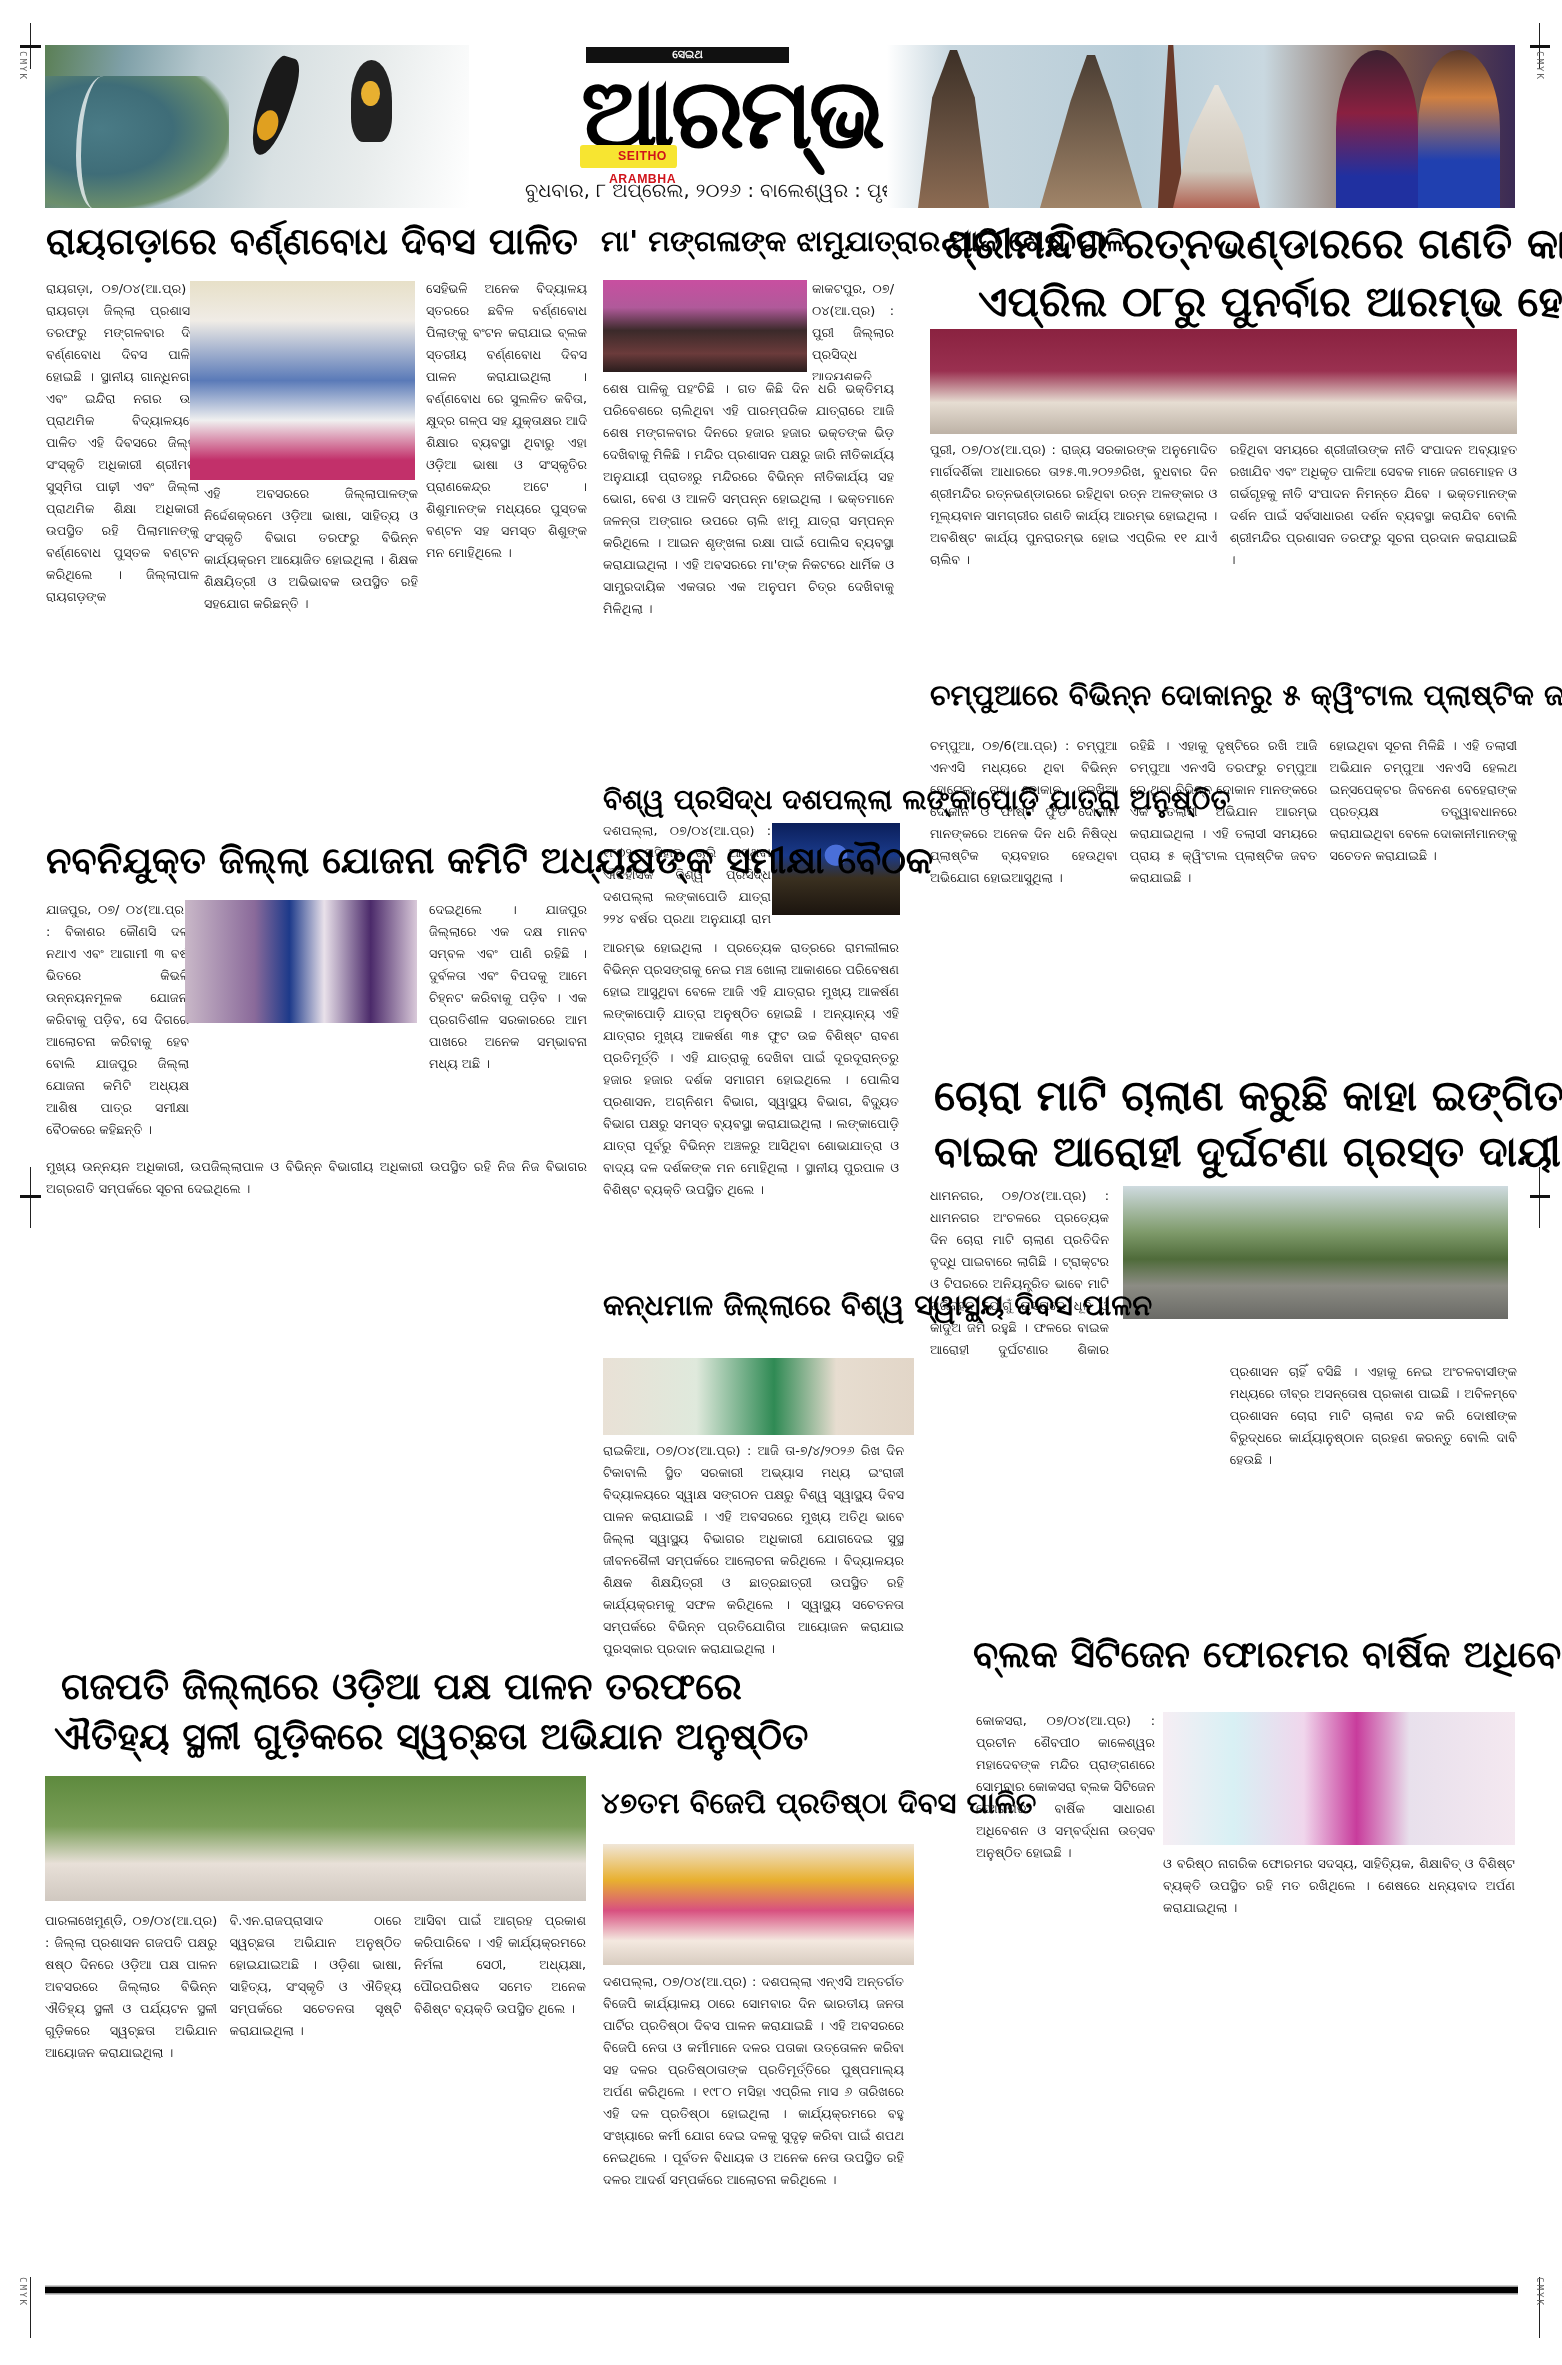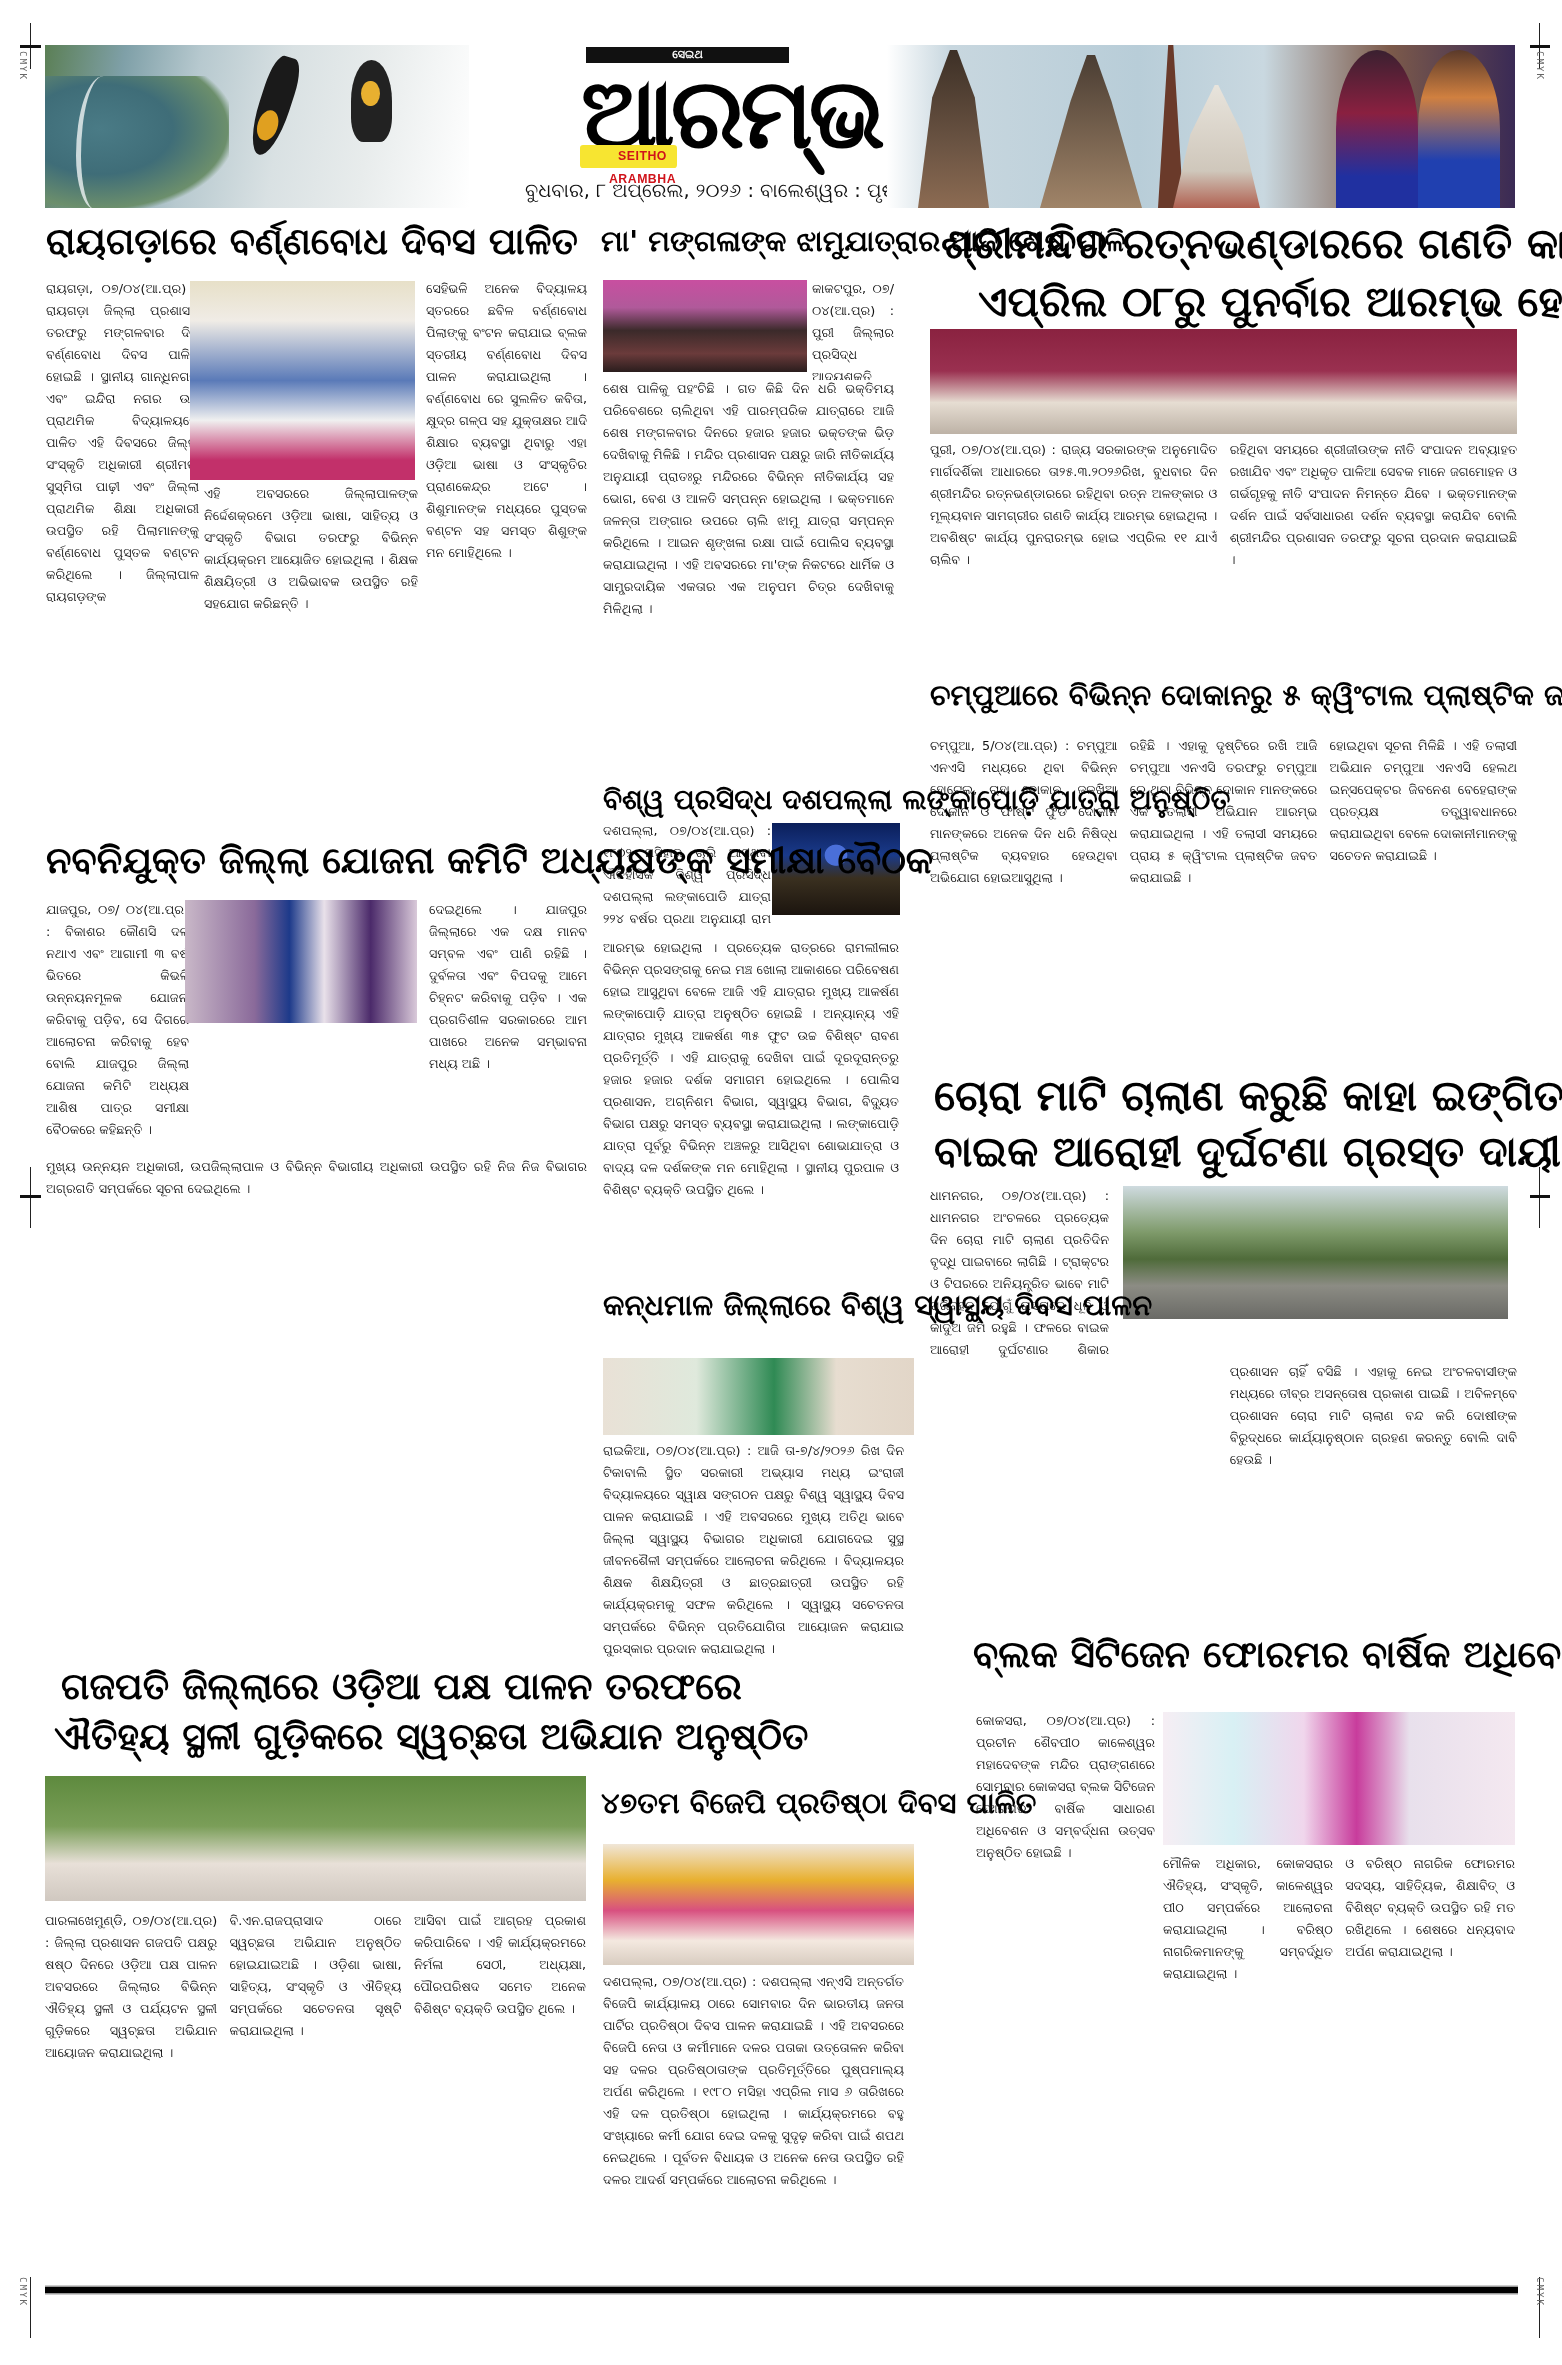--- a/index.html
+++ b/index.html
@@ -155,21 +155,21 @@
     <div class="col">
       <span>ରହିଥିବା ସମୟରେ ଶ୍ରୀଜୀଉଙ୍କ ନୀତି ସଂପାଦନ ଅବ୍ୟାହତ ରଖାଯିବ ଏବଂ ଅଧିକୃତ ପାଳିଆ ସେବକ ମାନେ ଜଗମୋହନ ଓ ଗର୍ଭଗୃହକୁ ନୀତି ସଂପାଦନ ନିମନ୍ତେ ଯିବେ । ଭକ୍ତମାନଙ୍କ ଦର୍ଶନ ପାଇଁ ସର୍ବସାଧାରଣ ଦର୍ଶନ ବ୍ୟବସ୍ଥା କରାଯିବ ବୋଲି ଶ୍ରୀମନ୍ଦିର ପ୍ରଶାସନ ତରଫରୁ ସୂଚନା ପ୍ରଦାନ କରାଯାଇଛି ।</span>
     </div>
   </div>
 </article>
 
 <article>
   <h2 class="hl md" style="left:930px; top:679px;">ଚମ୍ପୁଆରେ ବିଭିନ୍ନ ଦୋକାନରୁ ୫ କ୍ୱିଂଟାଲ ପ୍ଲାଷ୍ଟିକ ଜବତ</h2>
   <div class="cols" style="left:930px; top:735px; width:587px; height:327px;">
     <div class="col">
-      <span class="dl">ଚମ୍ପୁଆ, 5/୦୪(ଆ.ପ୍ର) :</span>
+      <span class="dl">ଚମ୍ପୁଆ, ୦୭/6(ଆ.ପ୍ର) :</span>
       <span>ଚମ୍ପୁଆ ଏନଏସି ମଧ୍ୟରେ ଥିବା ବିଭିନ୍ନ ହୋଟେଲ, ଚାହା ଦୋକାନ, ଜଳଖିଆ ଦୋକାନ ଓ ଫାଷ୍ଟ ଫୁଡ ଦୋକାନ ମାନଙ୍କରେ ଅନେକ ଦିନ ଧରି ନିଷିଦ୍ଧ ପ୍ଲାଷ୍ଟିକ ବ୍ୟବହାର ହେଉଥିବା ଅଭିଯୋଗ ହୋଇଆସୁଥିଲା ।</span>
     </div>
     <div class="col">
       <span>ରହିଛି । ଏହାକୁ ଦୃଷ୍ଟିରେ ରଖି ଆଜି ଚମ୍ପୁଆ ଏନଏସି ତରଫରୁ ଚମ୍ପୁଆ ରେ ଥିବା ବିଭିନ୍ନ ଦୋକାନ ମାନଙ୍କରେ ଏକ ତଲାସୀ ଅଭିଯାନ ଆରମ୍ଭ କରାଯାଇଥିଲା । ଏହି ତଲାସୀ ସମୟରେ ପ୍ରାୟ ୫ କ୍ୱିଂଟାଲ ପ୍ଲାଷ୍ଟିକ ଜବତ କରାଯାଇଛି ।</span>
     </div>
     <div class="col">
       <span>ହୋଇଥିବା ସୂଚନା ମିଳିଛି । ଏହି ତଲାସୀ ଅଭିଯାନ ଚମ୍ପୁଆ ଏନଏସି ହେଲଥ ଇନ୍ସପେକ୍ଟର ଜିବନେଶ ବେହେରାଙ୍କ ପ୍ରତ୍ୟକ୍ଷ ତତ୍ତ୍ୱାବଧାନରେ କରାଯାଇଥିବା ବେଳେ ଦୋକାନୀମାନଙ୍କୁ ସଚେତନ କରାଯାଇଛି ।</span>
     </div>
   </div>
 </article>
@@ -248,19 +248,18 @@
 </article>
 
 <article>
   <h2 class="hl lg" style="left:973px; top:1634px;">ବ୍ଲକ ସିଟିଜେନ ଫୋରମର ବାର୍ଷିକ ଅଧିବେଶନ</h2>
   <div class="body" style="left:976px; top:1710px; width:179px; height:168px;">
     <span class="dl">କୋକସରା, ୦୭/୦୪(ଆ.ପ୍ର) :</span>
     <span>ପ୍ରଚୀନ ଶୈବପୀଠ କାଳେଶ୍ୱର ମହାଦେବଙ୍କ ମନ୍ଦିର ପ୍ରାଙ୍ଗଣରେ ସୋମବାର କୋକସରା ବ୍ଲକ ସିଟିଜେନ ଫୋରମର ବାର୍ଷିକ ସାଧାରଣ ଅଧିବେଶନ ଓ ସମ୍ବର୍ଦ୍ଧନା ଉତ୍ସବ ଅନୁଷ୍ଠିତ ହୋଇଛି ।</span>
   </div>
   <div class="photo ph-forum" style="left:1163px; top:1712px; width:352px; height:133px;"></div>
   <div class="cols" style="left:1163px; top:1853px; width:352px; height:424px;">
-    <div class="col"><span>ମୌଳିକ ଅଧିକାର, କୋକସରାର ଐତିହ୍ୟ, ସଂସ୍କୃତି, କାଳେଶ୍ୱର ପୀଠ ସମ୍ପର୍କରେ ଆଲୋଚନା କରାଯାଇଥିଲା । ବରିଷ୍ଠ ନାଗରିକମାନଙ୍କୁ ସମ୍ବର୍ଦ୍ଧିତ କରାଯାଇଥିଲା ।</span></div>
     <div class="col"><span>ଓ ବରିଷ୍ଠ ନାଗରିକ ଫୋରମର ସଦସ୍ୟ, ସାହିତ୍ୟିକ, ଶିକ୍ଷାବିତ୍ ଓ ବିଶିଷ୍ଟ ବ୍ୟକ୍ତି ଉପସ୍ଥିତ ରହି ମତ ରଖିଥିଲେ । ଶେଷରେ ଧନ୍ୟବାଦ ଅର୍ପଣ କରାଯାଇଥିଲା ।</span></div>
   </div>
 </article>
 
 <div class="rule-bottom"></div>
 
 
 </body></html>

